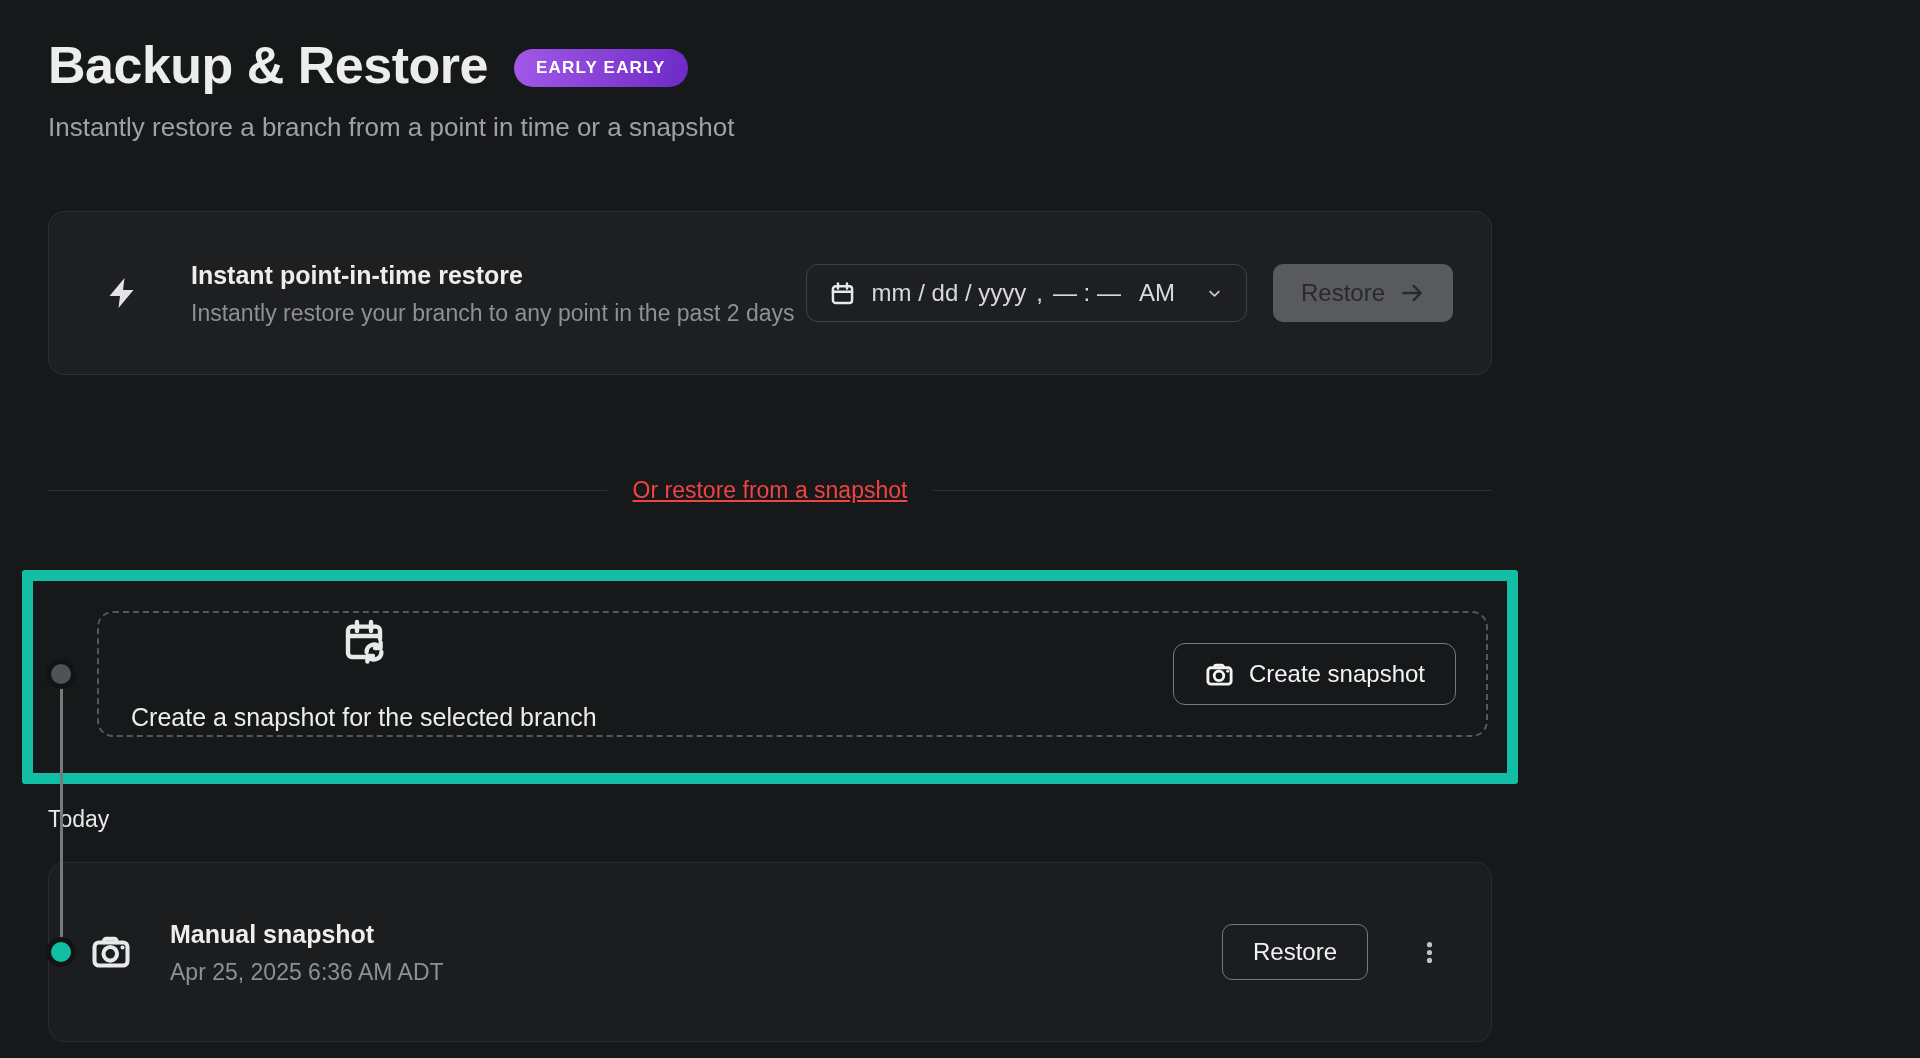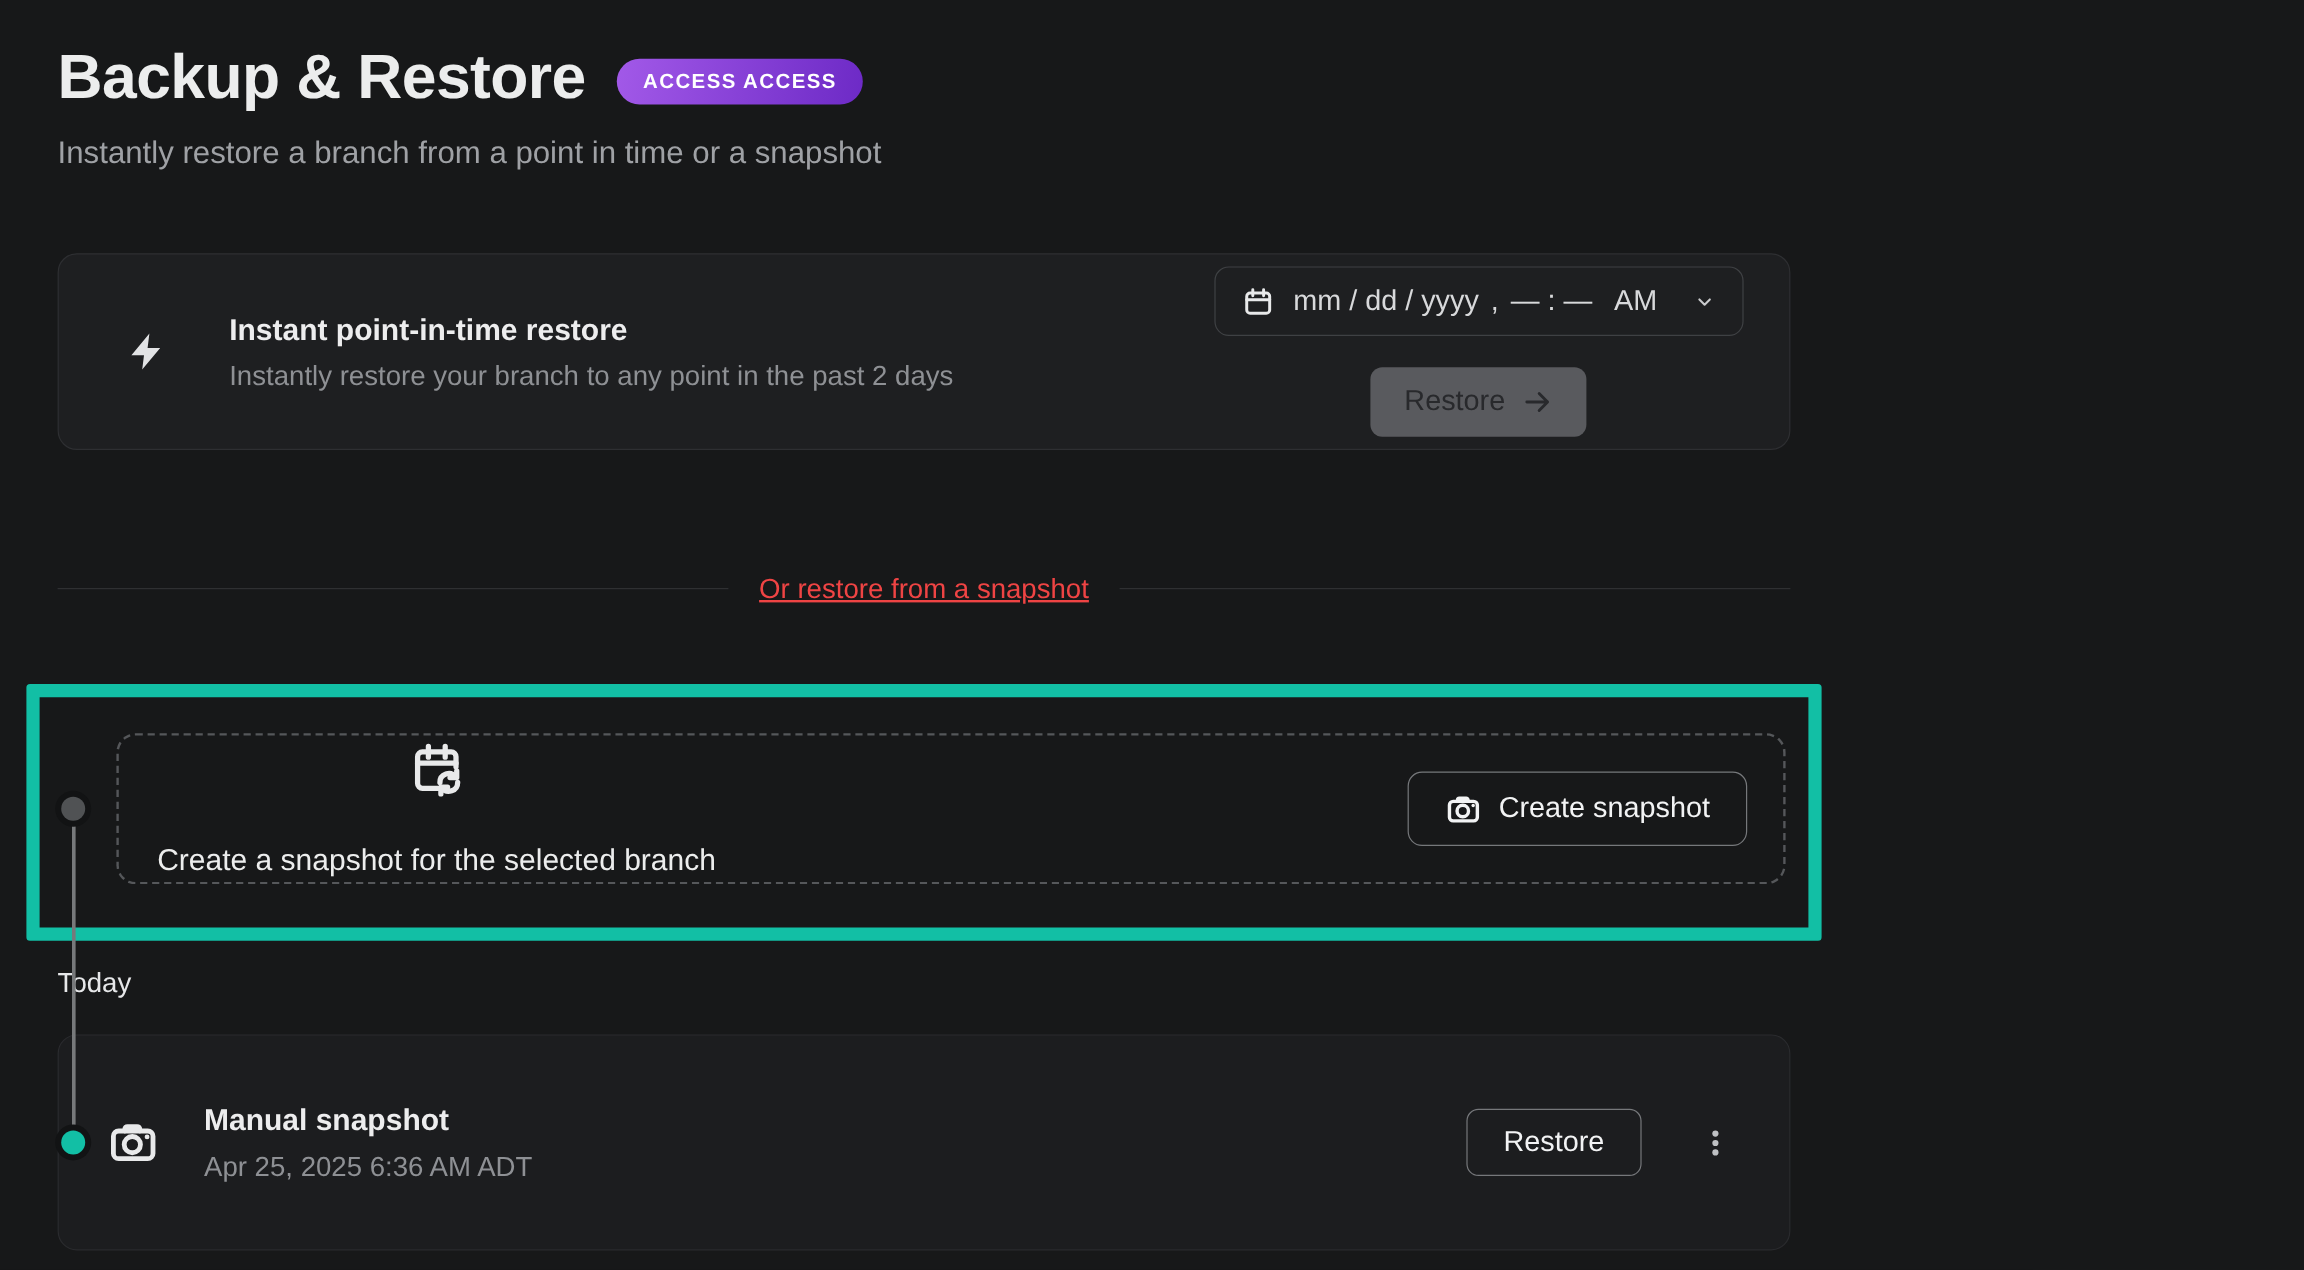--- a/index.html
+++ b/index.html
@@ -32,21 +32,21 @@
   .card{
     background:#1e1f21;border:1.5px solid #2e2f32;border-radius:16px;
     display:flex;align-items:center;justify-content:space-between;
   }
   .card-title{font-size:25px;font-weight:600;color:#ededee;line-height:32px;}
   .card-desc{font-size:23px;color:#8e9094;margin-top:8px;line-height:28px;}
 
   
   .pitr-card{margin-top:68px;min-height:164px;padding:0 38px 0 56px;}
   .pitr-left{display:flex;align-items:center;gap:50px;}
-  .pitr-right{display:flex;align-items:center;gap:26px;flex-direction:column;}
+  .pitr-right{display:flex;align-items:flex-end;gap:26px;}
   .icon{display:inline-flex;align-items:center;justify-content:center;flex:none;}
   .icon svg{display:block;}
   .bolt svg{width:36px;height:48px;}
 
   .datetime-field{
     display:flex;align-items:center;gap:16px;
     height:58px;padding:0 22px;border:1.5px solid #3f4144;border-radius:12px;
     background:transparent;cursor:pointer;
   }
   .cal svg{width:27px;height:27px;stroke:#e8e9ea;}
@@ -116,21 +116,21 @@
   svg.stroke{fill:none;stroke-width:2.2;stroke-linecap:round;stroke-linejoin:round;}
 </style>
 </head>
 <body>
 
 <div class="page">
 
   <header>
     <div class="title-row">
       <h1>Backup &amp; Restore</h1>
-      <span class="badge">ACCESS ACCESS</span>
+      <span class="badge">EARLY EARLY</span>
     </div>
     <p class="subtitle">Instantly restore a branch from a point in time or a snapshot</p>
   </header>
 
   <section class="card pitr-card">
     <div class="pitr-left">
       <span class="icon bolt">
         <svg viewBox="0 0 24 24">
             <path d="M13 2 3 14h7l-1 8 10-12h-7l1-8z" fill="#e2e3e5"></path>
           </svg>

